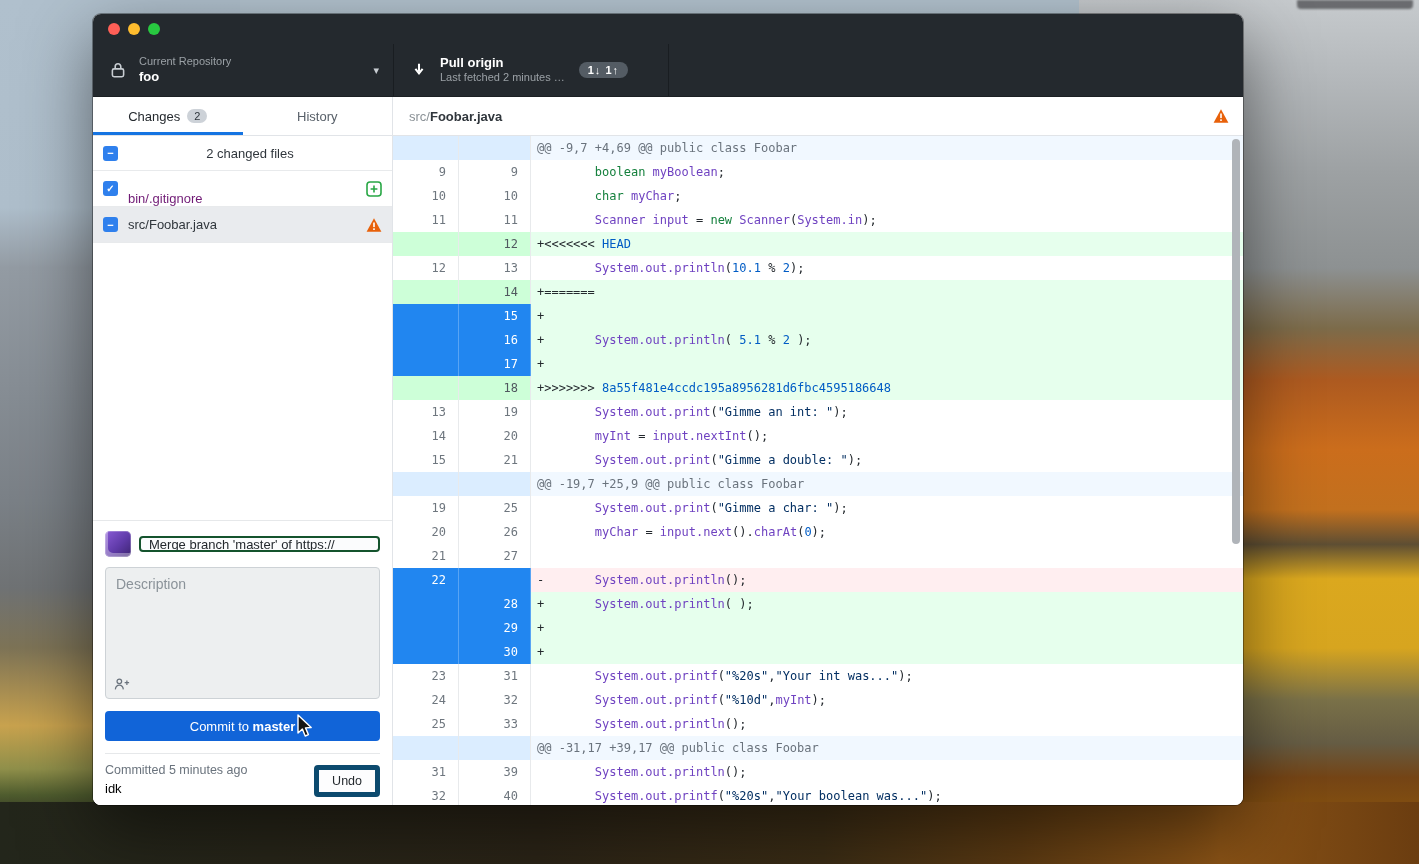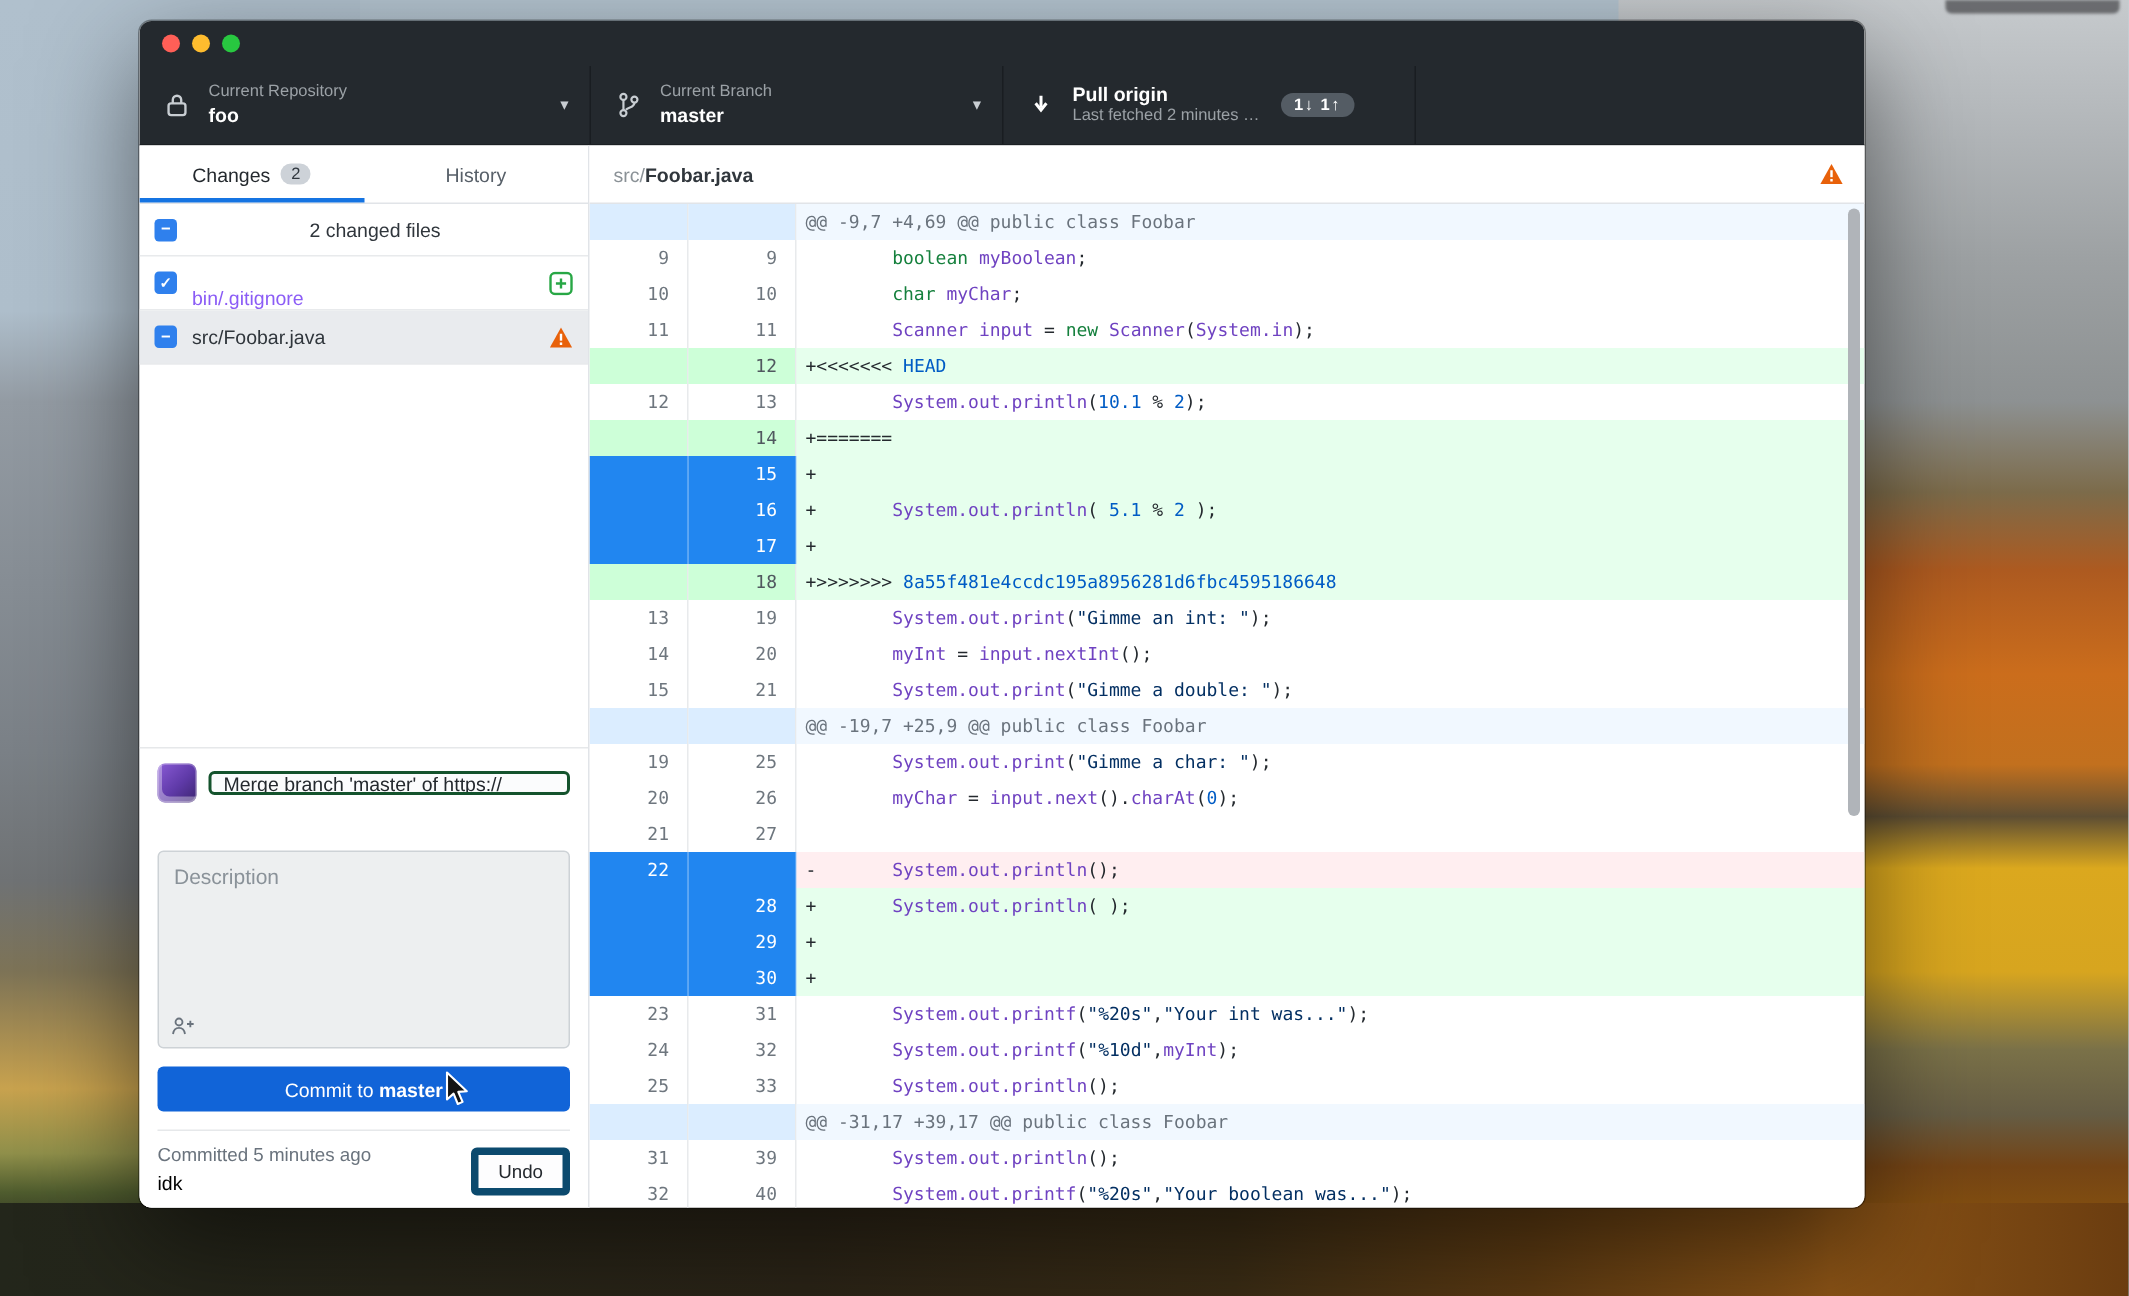--- a/index.html
+++ b/index.html
@@ -54,38 +54,38 @@
   .tab.active{color:#24292e;}
   .tab .underline{position:absolute;left:0;right:0;bottom:0;height:3px;background:#1574e2;}
   .count-badge{margin-left:7px;background:#cdd2d8;color:#2f363d;font-size:11px;border-radius:9px;padding:1px 7px;}
 
   .filelist{flex:0 0 auto;}
   .fl-header{height:34px;display:flex;align-items:center;padding:0 10px;border-bottom:1px solid #e8eaec;}
   .fl-header .fl-title{flex:1;text-align:center;font-size:13px;color:#30363c;}
   .file-row{height:35px;display:flex;align-items:center;padding:0 10px;border-bottom:1px solid #e8eaec;cursor:pointer;}
   .file-row.selected{background:#e9ebee;}
   .file-name{flex:1;margin-left:10px;font-size:13px;color:#30363c;white-space:nowrap;overflow:hidden;}
-  .file-name.dim{color:#8b5cf6;margin-top:20px;}
+  .file-name.dim{color:#701a75;margin-top:20px;}
   .cb{width:15px;height:15px;border-radius:3px;background:#2f80ed;color:#fff;display:flex;
       align-items:center;justify-content:center;font-size:11px;font-weight:bold;flex:0 0 auto;cursor:pointer;}
   .cb.mixed::after{content:"−";}
   .cb.checked::after{content:"✓";font-size:10px;}
   .status-icon{width:16px;height:16px;flex:0 0 auto;}
 
   .sb-spacer{flex:1;}
 
   
   .commit-area{flex:0 0 auto;border-top:1px solid #e6e8ea;padding:10px 12px 0 12px;}
   .summary-row{display:flex;align-items:center;gap:8px;}
   .avatar{width:26px;height:26px;border-radius:5px;flex:0 0 auto;
     background:linear-gradient(135deg,#8a5bd6 0%,#5f3aa8 55%,#3c2470 100%);
     box-shadow:inset 0 0 0 1px rgba(255,255,255,.25), inset 3px -4px 0 0 rgba(255,255,255,.35);}
   .summary-input{flex:1;height:16px;box-sizing:border-box;border:2px solid #14532d;border-radius:4px;
     padding:0 8px;font-size:13px;color:#24292e;background:#fbfcfd;font-family:"Liberation Sans",sans-serif;}
-  .desc-box{margin-top:32px;height:130px;border:1px solid #cdd2d6;border-radius:4px;background:#edeff0;position:relative;}
+  .desc-box{margin-top:10px;height:130px;border:1px solid #cdd2d6;border-radius:4px;background:#edeff0;position:relative;}
   .desc-input{width:100%;height:100px;box-sizing:border-box;border:none;background:transparent;resize:none;
     padding:8px 10px;font-size:14px;color:#24292e;font-family:"Liberation Sans",sans-serif;outline:none;}
   .desc-input::placeholder{color:#8a9299;}
   .coauthor{position:absolute;left:8px;bottom:7px;width:16px;height:14px;cursor:pointer;}
   .commit-btn{margin-top:12px;width:100%;height:30px;border:none;border-radius:4px;background:#1164d8;
     color:#fff;font-size:13px;font-family:"Liberation Sans",sans-serif;cursor:pointer;}
   .commit-btn .branch{font-weight:bold;}
 
   .history-bar{margin:12px 12px 0 12px;border-top:1px solid #e6e8ea;padding-top:9px;position:relative;flex:0 0 auto;padding-bottom:10px;}
   .hb-line1{font-size:12.5px;color:#6a737d;}
@@ -149,33 +149,20 @@
         <rect x="3" y="7" width="10" height="7" rx="1.5"></rect>
         <path d="M5.5 7 V5 a2.5 2.5 0 0 1 5 0 V7"></path>
       </svg>
       <div class="tb-text">
         <span class="tb-label">Current Repository</span>
         <span class="tb-value">foo</span>
       </div>
       <span class="chev"></span>
     </div>
 
-    <div class="tb-section tb-s2">
-      <svg class="tb-icon" viewBox="0 0 16 16" fill="none" stroke="#c8cdd2" stroke-width="1.3">
-        <circle cx="5" cy="3.2" r="1.8"></circle>
-        <circle cx="5" cy="12.8" r="1.8"></circle>
-        <circle cx="11.5" cy="4.8" r="1.8"></circle>
-        <path d="M5 5 v6 M11.5 6.6 c0 3 -3.5 2.4 -5 4.2"></path>
-      </svg>
-      <div class="tb-text">
-        <span class="tb-label">Current Branch</span>
-        <span class="tb-value">master</span>
-      </div>
-      <span class="chev"></span>
-    </div>
 
     <div class="tb-section tb-s3">
       <svg class="tb-icon" viewBox="0 0 16 16" fill="none" stroke="#ffffff" stroke-width="1.8">
         <path d="M8 2.5 v7"></path>
         <path d="M4.8 7 L8 11 L11.2 7" fill="none"></path>
       </svg>
       <div class="tb-text">
         <span class="tb-value">Pull origin</span>
         <span class="tb-sub">Last fetched 2 minutes …</span>
       </div>

